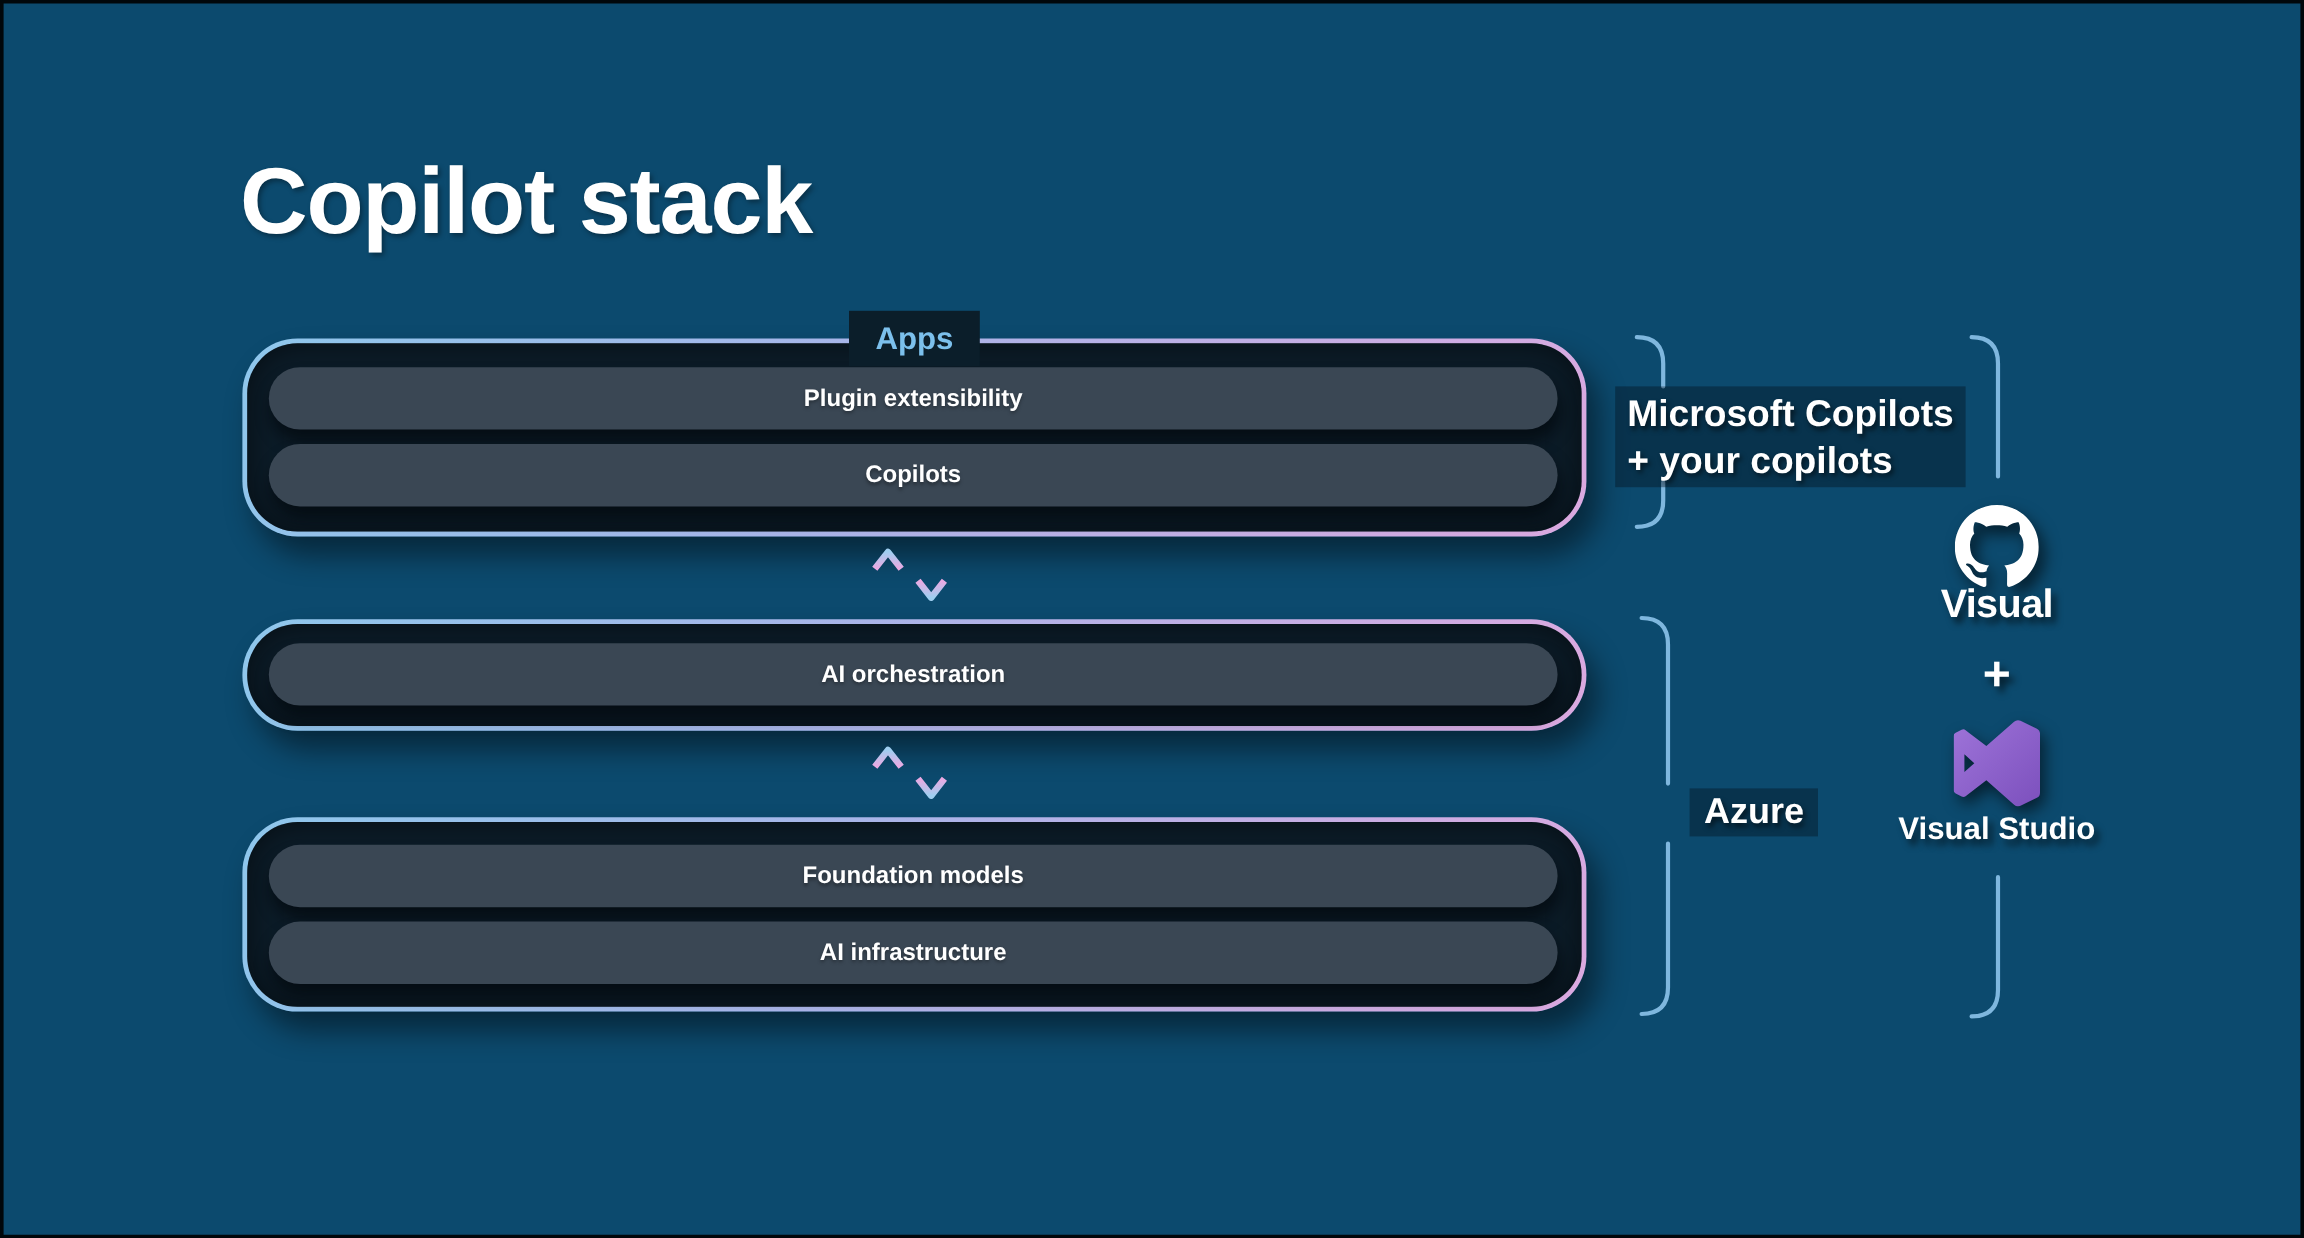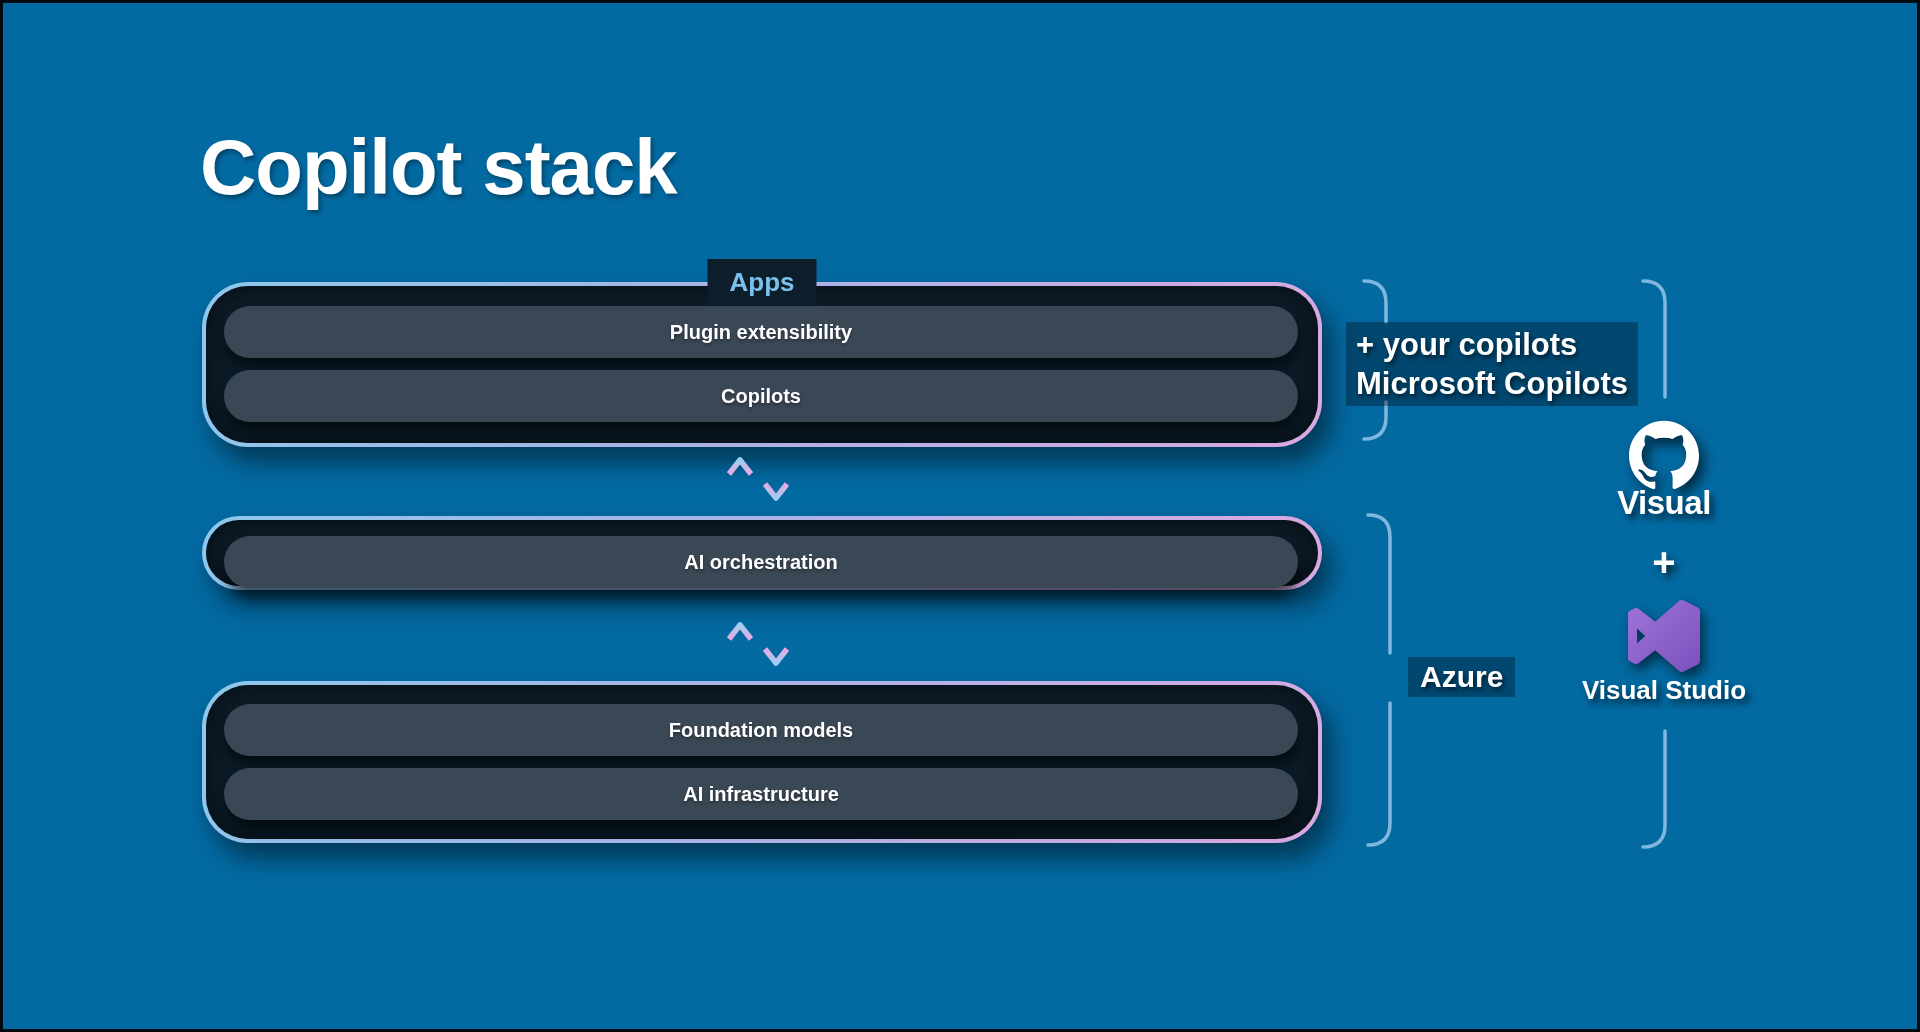--- a/index.html
+++ b/index.html
@@ -1,38 +1,38 @@
 <!DOCTYPE html>
 <html><head>
 <meta charset="utf-8">
 <style>
   html,body { margin:0; padding:0; background:#000; }
   .slide {
     position:relative; width:1920px; height:1032px;
-    background:#0369a1; overflow:hidden;
+    background:#0c4a6e; overflow:hidden;
     font-family:"Liberation Sans", sans-serif;
     box-shadow: inset 0 0 0 3px rgba(0,0,0,0.9);
   }
   .title {
     position:absolute; left:200px; top:122px;
     font-size:78px; font-weight:700; color:#fff; letter-spacing:-1px;
     text-shadow: 2px 3px 4px rgba(0,0,0,.35);
   }
   
   .gbox {
     position:absolute; left:202px; width:1120px; border-radius:46px;
     background:linear-gradient(115deg,#8EC7EC 0%, #A9B4E8 45%, #DCA9E0 100%);
     box-shadow: 10px 16px 24px rgba(0,0,0,.45);
   }
   .gbox .inner {
     position:absolute; inset:4px; border-radius:42px; background:#0C1C28;
     box-shadow: inset 0 0 26px rgba(0,0,0,.55);
   }
   .box1 { top:282px; height:165px; }
-  .box2 { top:516px; height:74px;  }
+  .box2 { top:516px; height:93px;  }
   .box3 { top:681px; height:162px;text-align:right; }
   .pill {
     position:absolute; left:22px; right:24px; height:52px; border-radius:27px;
     background:#3A4754; color:#fff; font-size:20px; font-weight:600;
     display:flex; align-items:center; justify-content:center;
     box-shadow: 2px 10px 12px rgba(1,5,9,.6);
     text-shadow: 0 2px 3px rgba(0,0,0,.35); z-index:2;
   }
   .box1 .p1 { top:24px; } .box1 .p2 { top:88px; }
   .box2 .p1 { top:20px; }
@@ -124,22 +124,22 @@
     <div class="pill p2">AI infrastructure</div>
   </div>
 
   <svg class="bracket" style="left:1358px; top:279px;" width="34" height="164" viewBox="0 0 34 164">
     <g fill="none" stroke="#7FB7DE" stroke-width="3.5" stroke-linecap="round">
       <path d="M6 2 Q28 2 28 24 V43"></path>
       <path d="M28 123 V138 Q28 160 6 160"></path>
     </g>
   </svg>
   <div class="side-label ms-copilots">
+    <div>Microsoft Copilots</div>
     <div>+ your copilots</div>
-    <div>Microsoft Copilots</div>
   </div>
 
   <svg class="bracket" style="left:1362px; top:513px;" width="34" height="336" viewBox="0 0 34 336">
     <g fill="none" stroke="#7FB7DE" stroke-width="3.5" stroke-linecap="round">
       <path d="M6 2 Q28 2 28 24 V140"></path>
       <path d="M28 190 V310 Q28 332 6 332"></path>
     </g>
   </svg>
   <div class="side-label azure-label">Azure</div>
 

